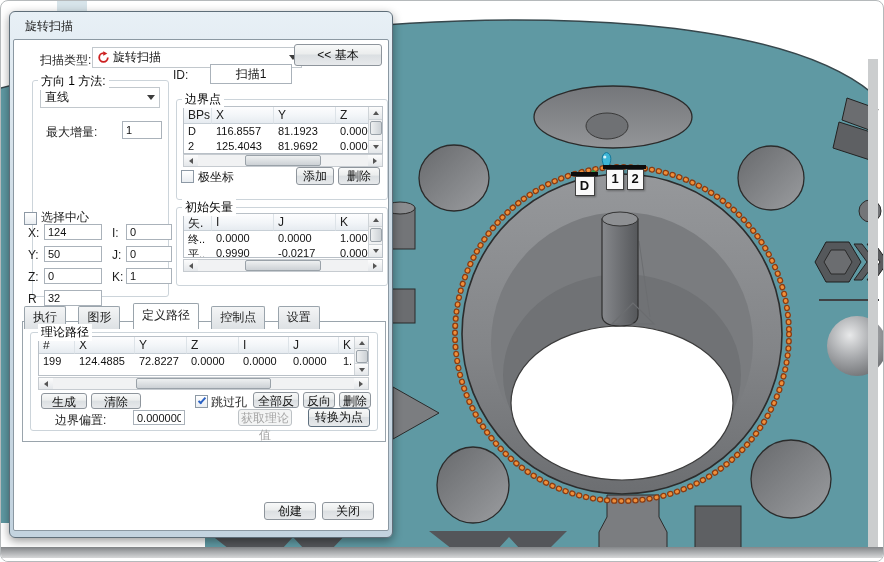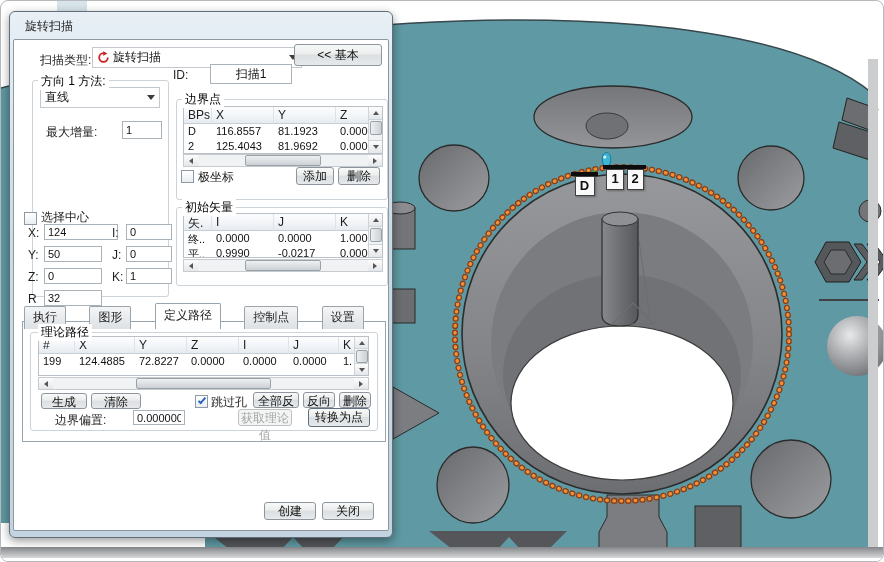--- a/index.html
+++ b/index.html
@@ -52,21 +52,21 @@
   .vsb .sbtn { width:14px; height:13px; display:flex; align-items:center; justify-content:center; background:linear-gradient(#fcfcfc,#e4e7ea); border-bottom:1px solid #cfd4d8; }
   .vsb .sbtn.bot { margin-top:auto; border-top:1px solid #cfd4d8; border-bottom:none; }
   .vsb .vthumb { width:12px; height:14px; margin-top:1px; background:linear-gradient(90deg,#eef0f1,#ccd1d5); border:1px solid #9aa2a9; border-radius:2px; }
   .hsb { position:absolute; height:13px; background:#f1f2f3; border:1px solid #c6cbd0; display:flex; align-items:center; }
   .hsb .sbtn { width:14px; height:11px; display:flex; align-items:center; justify-content:center; background:linear-gradient(#fcfcfc,#e4e7ea); }
   .hsb .htrack { flex:1; display:flex; justify-content:center; }
   .hsb .hthumb { width:45%; height:11px; background:linear-gradient(#eef0f1,#ccd1d5); border:1px solid #9aa2a9; border-radius:2px; }
 
   .tabbar { position:absolute; left:10px; top:263px; height:20px; z-index:2; }
   .tab { display:inline-block; padding:2px 8px 3px; font-size:12px; color:#1e1e1e; border:1px solid #9aa4ac; border-bottom:none;
-         border-radius:2px 2px 0 0; background:linear-gradient(#f4f5f6,#dde1e4); margin-right:19px; position:relative; top:2px; }
+         border-radius:2px 2px 0 0; background:linear-gradient(#f4f5f6,#dde1e4); margin-right:8px; position:relative; top:2px; }
   .tab.active { background:#fff; top:0; padding-top:3px; padding-bottom:5px; }
   .panel { position:absolute; left:8px; top:281px; width:364px; height:121px; border:1px solid #9aa4ac; background:#fff; }
 
   .scan-icon { width:13px; height:13px; margin-right:3px; flex:0 0 auto; }
 </style>
 </head>
 <body>
 
 <div class="frame">
 
@@ -283,21 +283,21 @@
           </div>
         <div class="sbtn">
             <span class="tri-right-s"></span>
           </div>
       </div>
 
       <div class="cb" style="left:10px;top:172px"></div>
       <div class="lbl" style="left:27px;top:169px">选择中心</div>
 
       <div class="lbl" style="left:14px;top:186px">X:</div>
-      <input class="inp" style="left: 30px; top: 184px; width: 74px; height: 16px;" readonly="" value="124">
+      <input class="inp" style="left: 30px; top: 184px; width: 58px; height: 16px;" readonly="" value="124">
       <div class="lbl" style="left:14px;top:208px">Y:</div>
       <input class="inp" style="left: 30px; top: 206px; width: 58px; height: 16px;" readonly="" value="50">
       <div class="lbl" style="left:14px;top:230px">Z:</div>
       <input class="inp" style="left: 30px; top: 228px; width: 58px; height: 16px;" readonly="" value="0">
       <div class="lbl" style="left:14px;top:252px">R</div>
       <input class="inp" style="left: 30px; top: 250px; width: 58px; height: 16px;" readonly="" value="32">
 
       <div class="lbl" style="left:98px;top:186px">I:</div>
       <input class="inp" style="left: 112px; top: 184px; width: 46px; height: 16px;" readonly="" value="0">
       <div class="lbl" style="left:98px;top:208px">J:</div>

